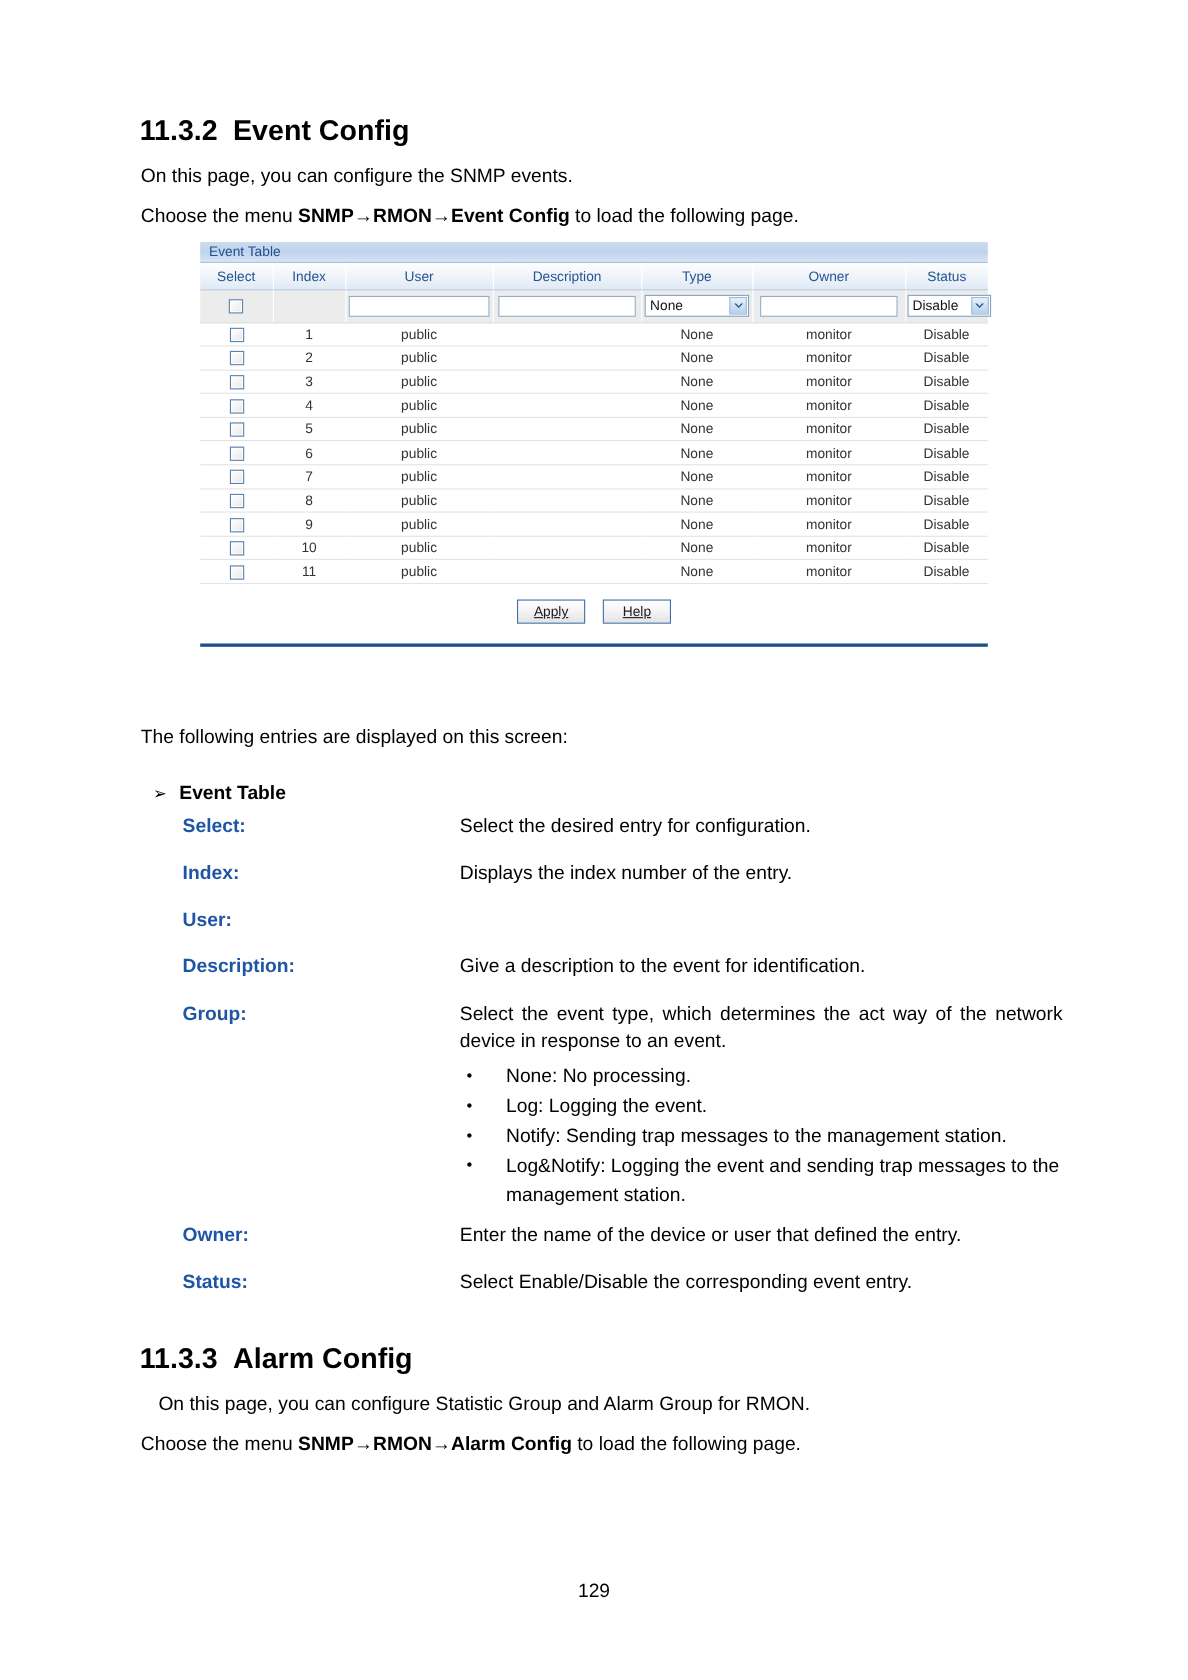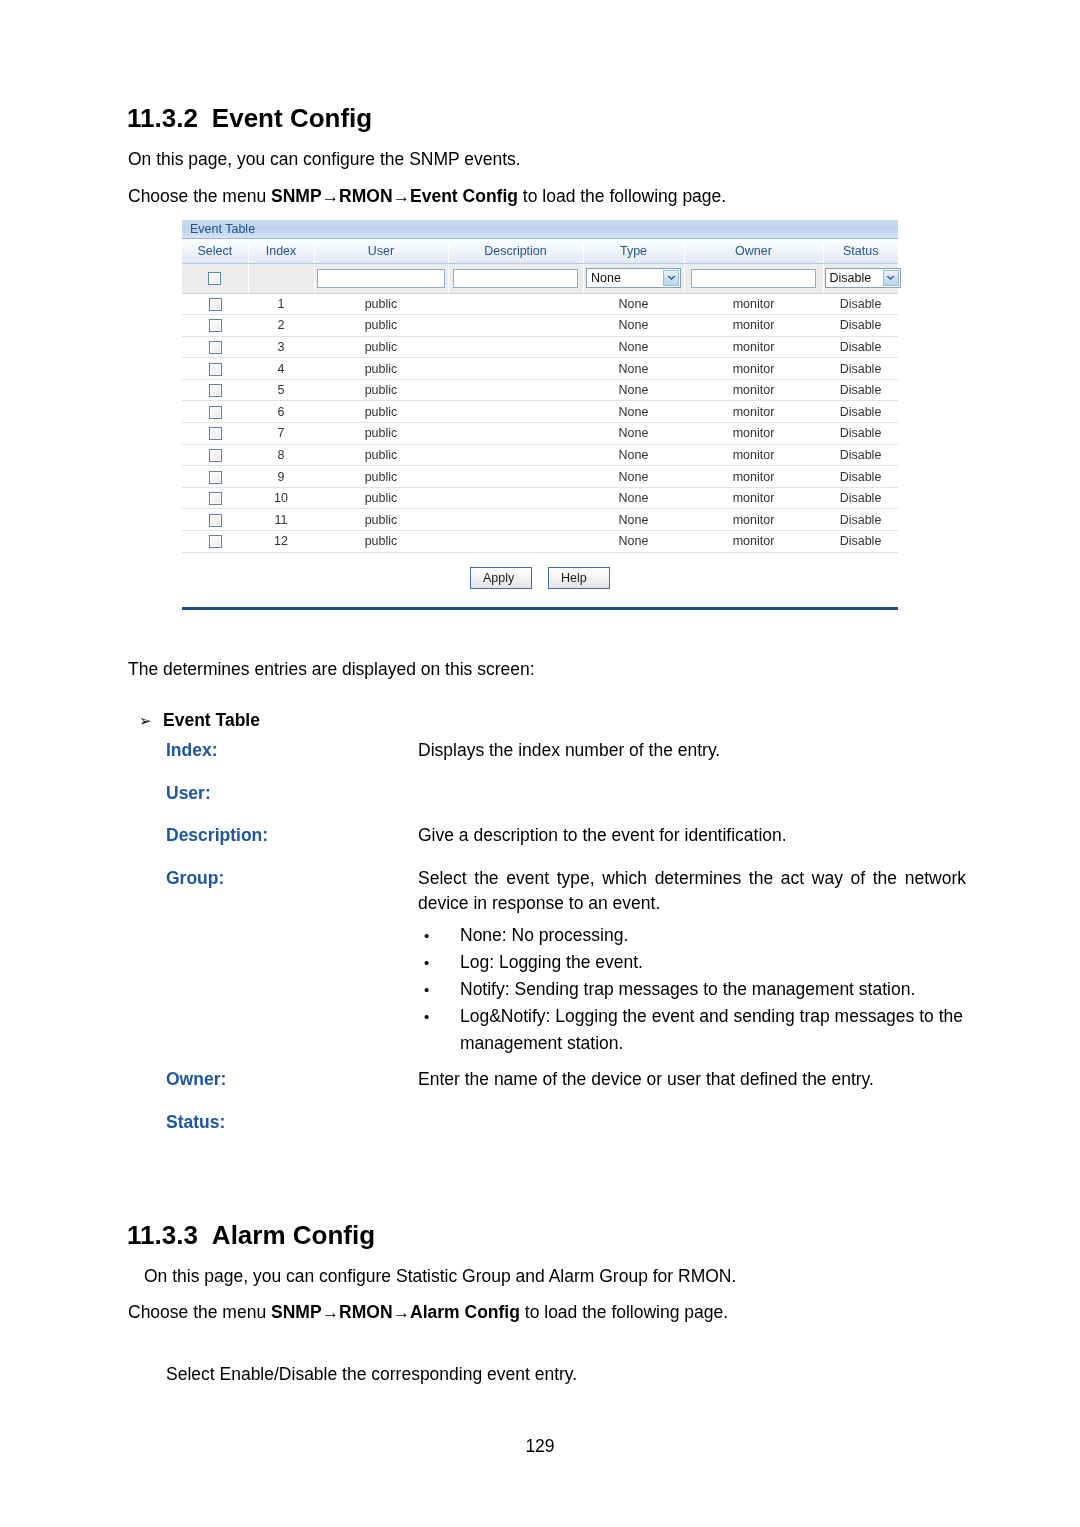--- a/index.html
+++ b/index.html
@@ -160,26 +160,28 @@
     display: flex;
     justify-content: center;
     gap: 16px;
     padding: 14px 0 16px 0;
     background: #ffffff;
   }
   .btn {
     min-width: 62px;
     height: 22px;
     line-height: 20px;
+    text-align: center;
     font-size: 12.5px;
     color: #1a1a1a;
     background: linear-gradient(to bottom, #ffffff 0%, #f4f4f4 48%, #e3e3e3 100%);
     border: 1px solid #3f6ea5;
     padding: 0 12px;
     box-sizing: border-box;
+    text-decoration: underline;
   }
   .fig-rule {
     height: 3px;
     background: #1f4e87;
     width: 716px;
     margin-top: 2px;
   }
   .fig-caption {
     position: absolute;
     left: 0;
@@ -421,50 +423,47 @@
             </tr>
             <tr class="data-row">
               <td><span class="cb"></span></td>
               <td>11</td>
               <td>public</td>
               <td></td>
               <td>None</td>
               <td>monitor</td>
               <td>Disable</td>
             </tr>
-            <tr class="data-row">
-              <td><span class="cb"></span></td>
-              <td>12</td>
-              <td>public</td>
-              <td></td>
-              <td>None</td>
-              <td>monitor</td>
-              <td>Disable</td>
-            </tr>
           </tbody>
       </table>
 
       <div class="btn-row">
         <div class="btn">Apply</div>
         <div class="btn">Help</div>
       </div>
 
       <div class="fig-rule"></div>
     </div>
   </div>
 
 
-  <div class="para" style="left:128px; top:658px;">The determines entries are displayed on this screen:</div>
+  <div class="para" style="left:128px; top:658px;">The following entries are displayed on this screen:</div>
 
   <div class="arrow-item" style="left:139px; top:694px;">
     <span class="ar">➢</span><span>Event Table</span>
   </div>
 
   <div class="def" style="top:738px;">
 
+  <div class="def-row" style="margin-bottom: 18px;">
+        <div class="def-term">Select:</div>
+        <div style="flex: 1 1 0%;">
+          <div class="def-desc">Select the desired entry for configuration.</div>
+        </div>
+      </div>
       <div class="def-row" style="margin-bottom: 18px;">
         <div class="def-term">Index:</div>
         <div style="flex: 1 1 0%;">
           <div class="def-desc">Displays the index number of the entry.</div>
         </div>
       </div>
       <div class="def-row" style="margin-bottom: 18px;">
         <div class="def-term">User:</div>
       </div>
       <div class="def-row" style="margin-bottom: 18px;">
@@ -496,21 +495,21 @@
             </div>
           </div>
         </div>
       </div>
       <div class="def-row" style="margin-bottom: 18px;">
         <div class="def-term">Owner:</div>
         <div style="flex: 1 1 0%;">
           <div class="def-desc">Enter the name of the device or user that defined the entry.</div>
         </div>
       </div>
-      <div class="def-row" style=" flex-direction: column;">
+      <div class="def-row" style="">
         <div class="def-term">Status:</div>
         <div style="flex: 1 1 0%;">
           <div class="def-desc">Select Enable/Disable the corresponding event entry.</div>
         </div>
       </div>
     </div>
 
   <div class="h2" style="left:127px; top:1220px;">
     <span class="num">11.3.3</span><span>Alarm Config</span>
   </div>

